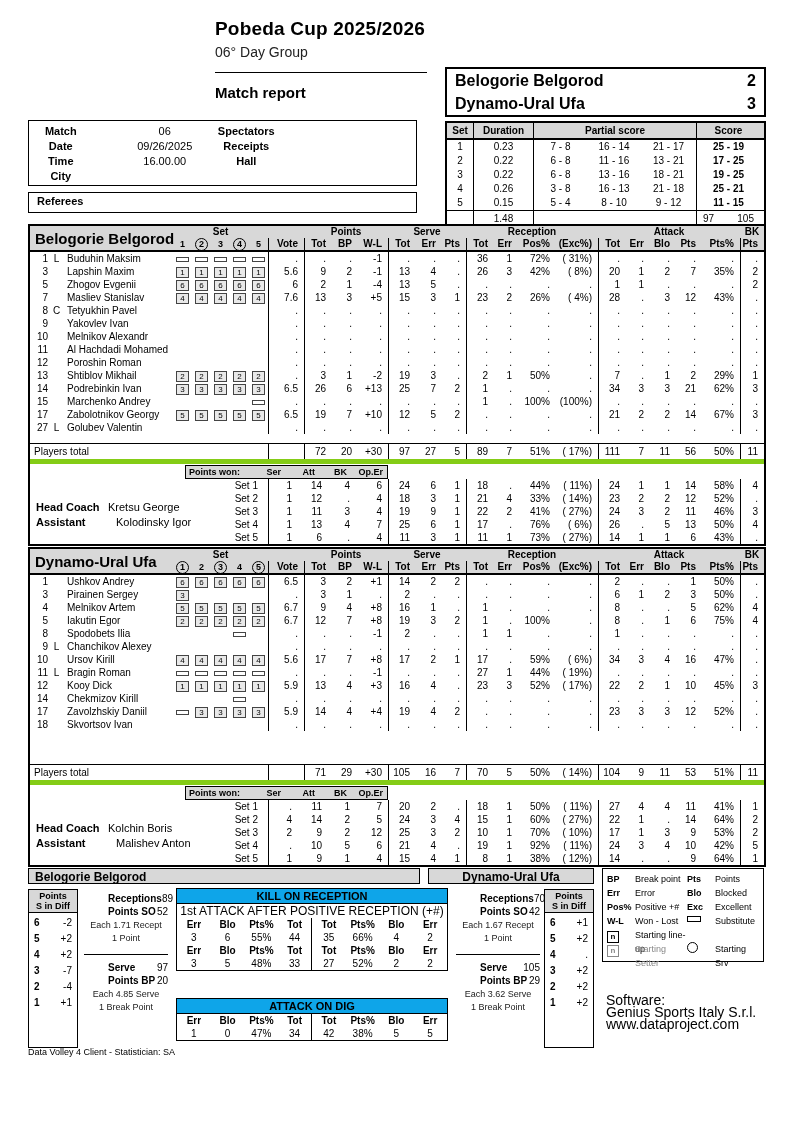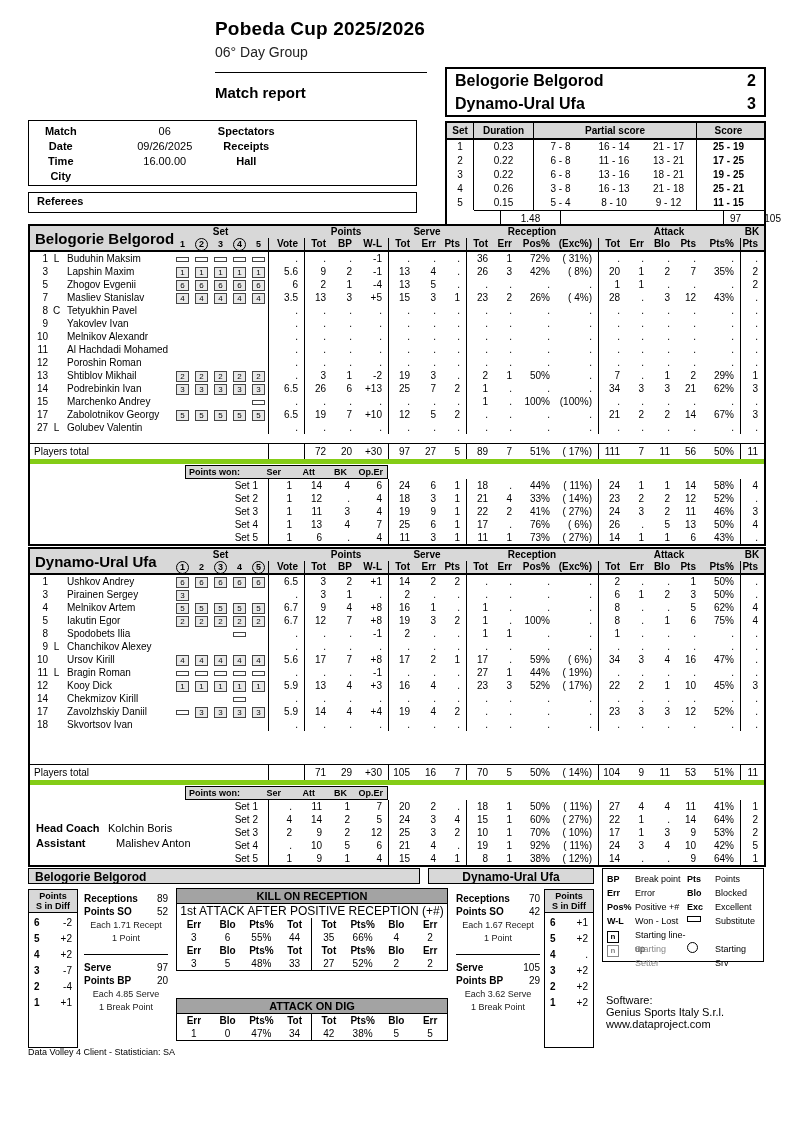--- a/index.html
+++ b/index.html
@@ -14,21 +14,21 @@
   .subtitle{left:215px;top:44px;font-size:14px;color:#222;}
   .hr1{left:215px;top:72px;width:212px;border-top:1.5px solid #000;}
   .report-title{left:215px;top:84px;font-size:15px;font-weight:bold;}
 
   .result-box{left:445px;top:67px;width:317px;height:46px;border:2px solid #000;}
   .result-row{display:flex;justify-content:space-between;padding:1px 8px;font-size:16px;font-weight:bold;height:21px;line-height:21px;}
 
   .set-table{left:445px;top:121px;width:317px;border:2px solid #000;font-size:10px;}
   .st-row{display:grid;grid-template-columns:26px 60px 54px 54px 55px 64px;height:14px;line-height:14px;}
   .st-head{background:#d8d8d8;font-weight:bold;height:15px;line-height:15px;border-bottom:2px solid #000;display:grid;grid-template-columns:26px 60px 163px 64px;}
-  .st-total{border-top:1.5px solid #000;height:15px;line-height:15px;display:grid;grid-template-columns:26px 60px 163px 64px;margin-left:27px;}
+  .st-total{border-top:1.5px solid #000;height:15px;line-height:15px;display:grid;grid-template-columns:26px 60px 163px 64px;}
   .stbl{border-left:1px solid #000;}
   .st-score{font-weight:bold;}
 
   .match-box{left:28px;top:120px;width:389px;height:66px;border:1.5px solid #000;padding:3px 8px;box-sizing:border-box;}
   .mi-row{display:flex;height:15px;line-height:15px;font-size:11px;text-align:center;}
   .mi-label{width:70px;font-weight:bold;}
   .mi-val{width:130px;margin-left:36px;}
   .mi-label2{width:110px;font-weight:bold;}
   .ref-box{left:28px;top:192px;width:389px;height:21px;border:1.5px solid #000;box-sizing:border-box;padding:2px 8px;font-weight:bold;}
 
@@ -69,44 +69,44 @@
   .diff-body{height:130px;padding:2px 5px;}
   .diff-row{display:flex;justify-content:space-between;height:16px;line-height:16px;font-size:10px;}
   .diff-row .dn{font-weight:bold;}
   #diffL{left:0;top:21px;}
   #diffR{left:516px;top:21px;}
 
   .sideblock{position:absolute;width:84px;font-size:10px;}
   #sideL{left:56px;top:24px;}
   #sideR{left:428px;top:24px;}
   .kv{display:flex;justify-content:space-between;height:13px;line-height:13px;}
-  .kv .k{font-weight:bold;}
+  .kv .k{font-weight:bold;margin-left:24px;}
   .note{text-align:center;font-size:9px;color:#222;line-height:11px;margin-top:2px;}
   .side-div{border-top:1px solid #000;margin:10px 0 6px 0;}
 
   .killbox{position:absolute;left:148px;top:20px;width:272px;border:1.5px solid #000;box-sizing:border-box;font-size:10px;}
-  .kill-title{background:#a3a3a3;border-bottom:1px solid #000;font-weight:bold;text-align:center;height:14px;line-height:14px;font-size:11px;}
+  .kill-title{background:#0ea5e9;border-bottom:1px solid #000;font-weight:bold;text-align:center;height:14px;line-height:14px;font-size:11px;}
   .kill-sub{text-align:center;font-size:12px;height:14px;line-height:14px;}
   .kgrid{display:grid;grid-template-columns:repeat(8,1fr);height:13px;line-height:13px;text-align:center;}
   .kgrid .mid{border-right:1px solid #000;}
   .khead{font-weight:bold;}
   .digbox{position:absolute;left:148px;top:130px;width:272px;border:1.5px solid #000;box-sizing:border-box;font-size:10px;}
 
   .legendbox{position:absolute;left:574px;top:0;width:162px;height:94px;border:1.5px solid #000;box-sizing:border-box;font-size:9px;padding:3px 4px;}
   .leg-row{display:flex;height:14px;line-height:14px;}
   .leg-k{width:28px;font-weight:bold;}
   .leg-v{width:52px;}
   .leg-v2{flex:1;}
   .leg-box-n{display:inline-block;width:10px;height:10px;border:1px solid #000;font-size:8px;line-height:10px;text-align:center;vertical-align:-1px;}
   .leg-box-n.gray{border-color:#888;color:#888;}
   .leg-bar{display:inline-block;width:12px;height:4px;border:1px solid #000;vertical-align:2px;}
   .leg-circle{display:inline-block;width:9px;height:9px;border:1px solid #000;border-radius:50%;vertical-align:-1px;}
   .gray-t{color:#888;}
 
-  .software{position:absolute;left:578px;top:126px;font-size:11px;line-height:12px;}
+  .software{position:absolute;left:578px;top:126px;font-size:14px;line-height:12px;}
   .footer{left:28px;top:1047px;font-size:9px;}
 </style>
 </head>
 <body>
 
 <div class="abs title">Pobeda Cup  2025/2026</div>
 <div class="abs subtitle">06° Day Group</div>
 <div class="abs hr1"></div>
 <div class="abs report-title">Match report</div>
 
@@ -310,21 +310,21 @@
       <span class="r">.</span>
       <span class="r">.</span>
       <span class="r">.</span>
       <span class="r bl">2</span>
     </div>
     <div class="trow">
       <span class="r" style="padding-right: 2px;">7</span>
       <span class="c"></span>
       <span class="l">Masliev Stanislav</span>
       <span class="c"><span class="slot"><span class="sb">4</span></span><span class="slot"><span class="sb">4</span></span><span class="slot"><span class="sb">4</span></span><span class="slot"><span class="sb">4</span></span><span class="slot"><span class="sb">4</span></span></span>
-      <span class="r bl">3.5</span>
+      <span class="r bl">7.6</span>
       <span class="r bl">13</span>
       <span class="r">3</span>
       <span class="r">+5</span>
       <span class="r bl">15</span>
       <span class="r">3</span>
       <span class="r">1</span>
       <span class="r bl">23</span>
       <span class="r">2</span>
       <span class="r">26%</span>
       <span class="r">( 4%)</span>
@@ -686,20 +686,24 @@
         <span class="r bl">11</span>
         <span class="r">1</span>
         <span class="r">73%</span>
         <span class="r">( 27%)</span>
         <span class="r bl">14</span>
         <span class="r">1</span>
         <span class="r">1</span>
         <span class="r">6</span>
         <span class="r">43%</span>
         <span class="r bl">.</span>
+      </div>
+      <div class="coach">
+        <div><span class="cl" style="width: 72px;">Head Coach</span><span>Kretsu George</span></div>
+        <div><span class="cl" style="width: 80px;">Assistant</span><span>Kolodinsky Igor</span></div>
       </div>
     </div>
   </div>
 <div class="abs team-table" id="team1">
     <div class="tt-head">
       <div class="tt-name">Dynamo-Ural Ufa</div>
       <div class="thead1">
         <span class="c"></span>
         <span class="c">Set</span>
         <span class="c"></span>

